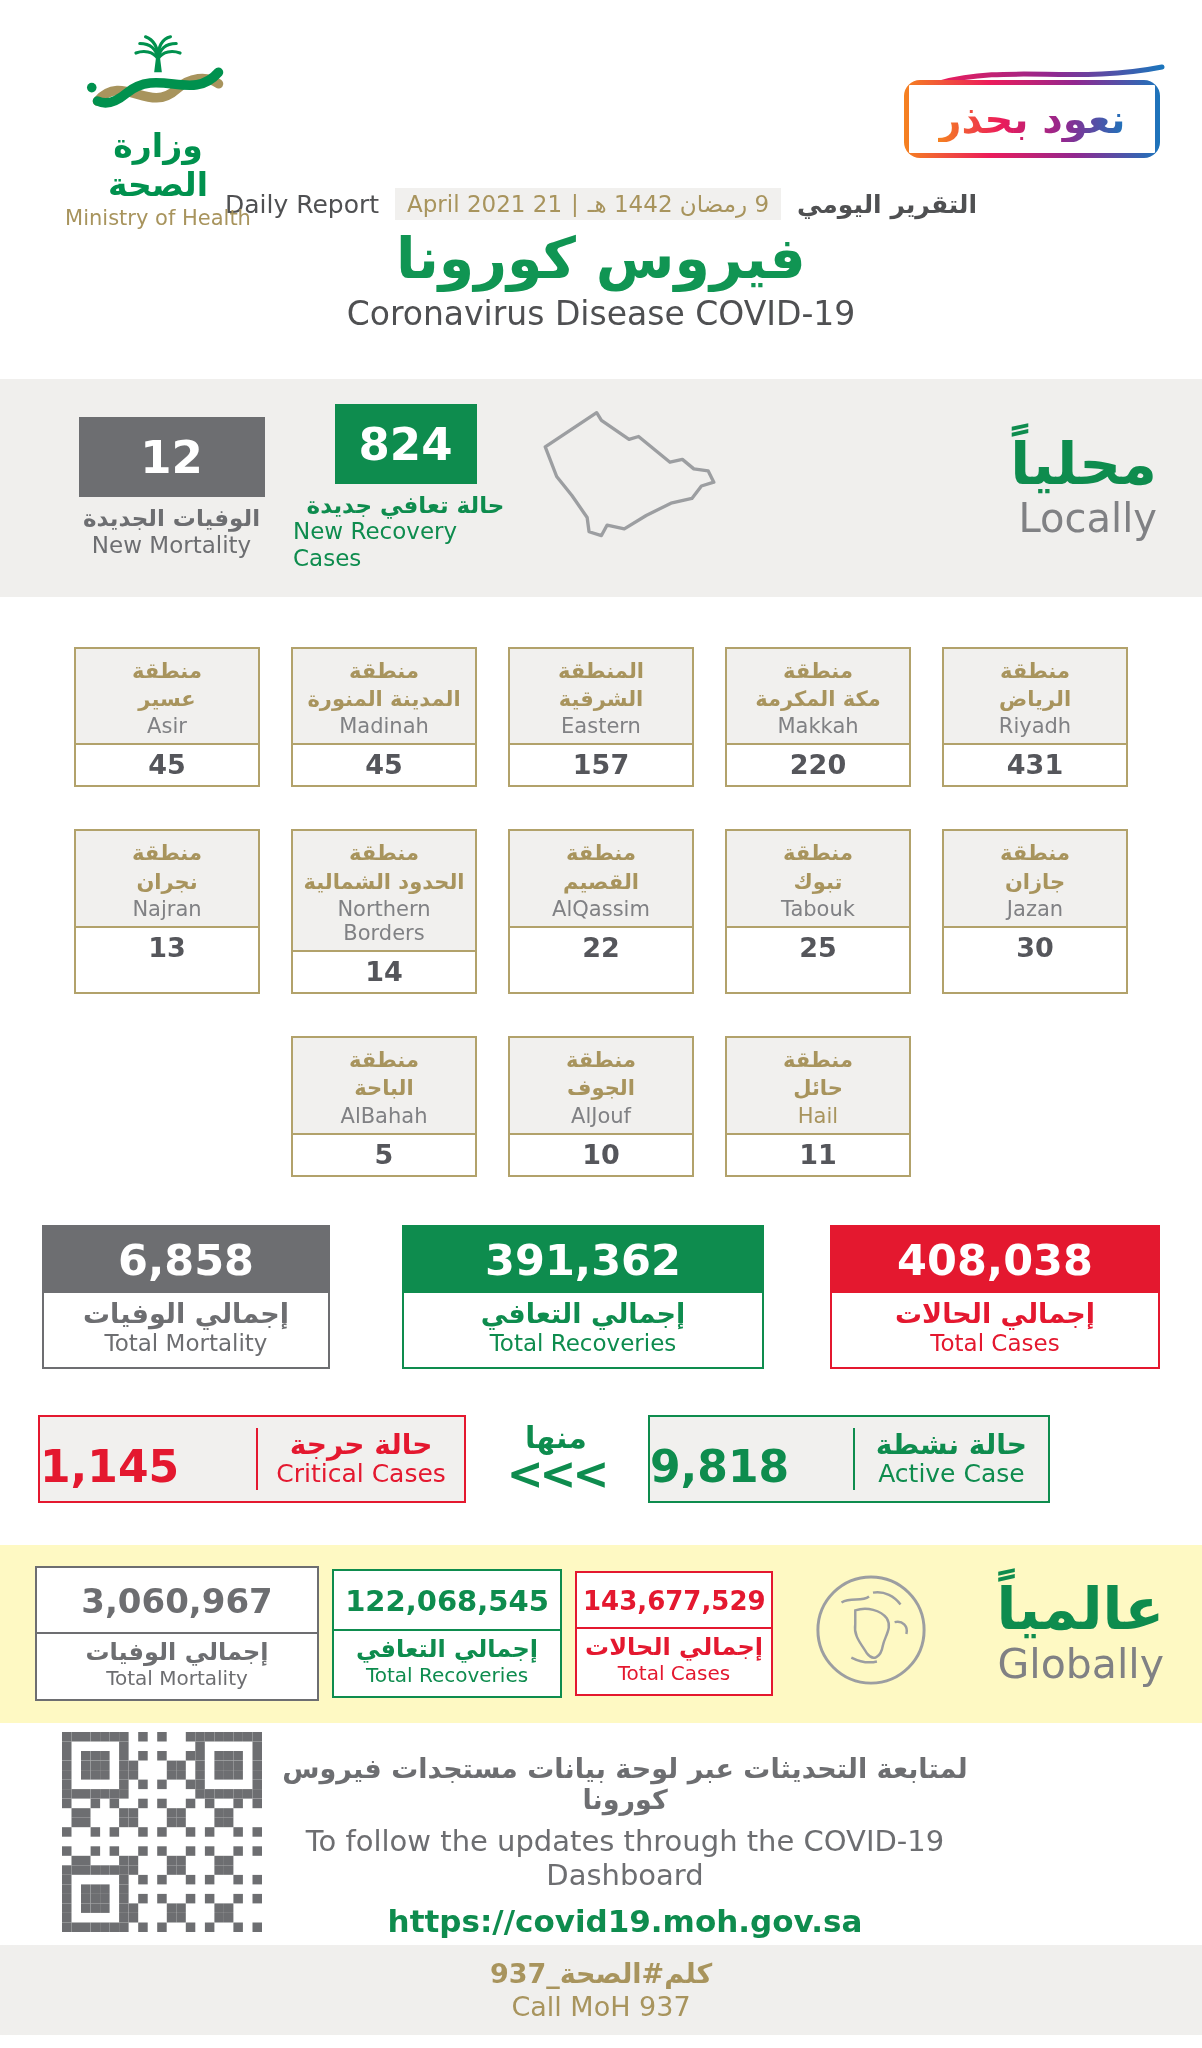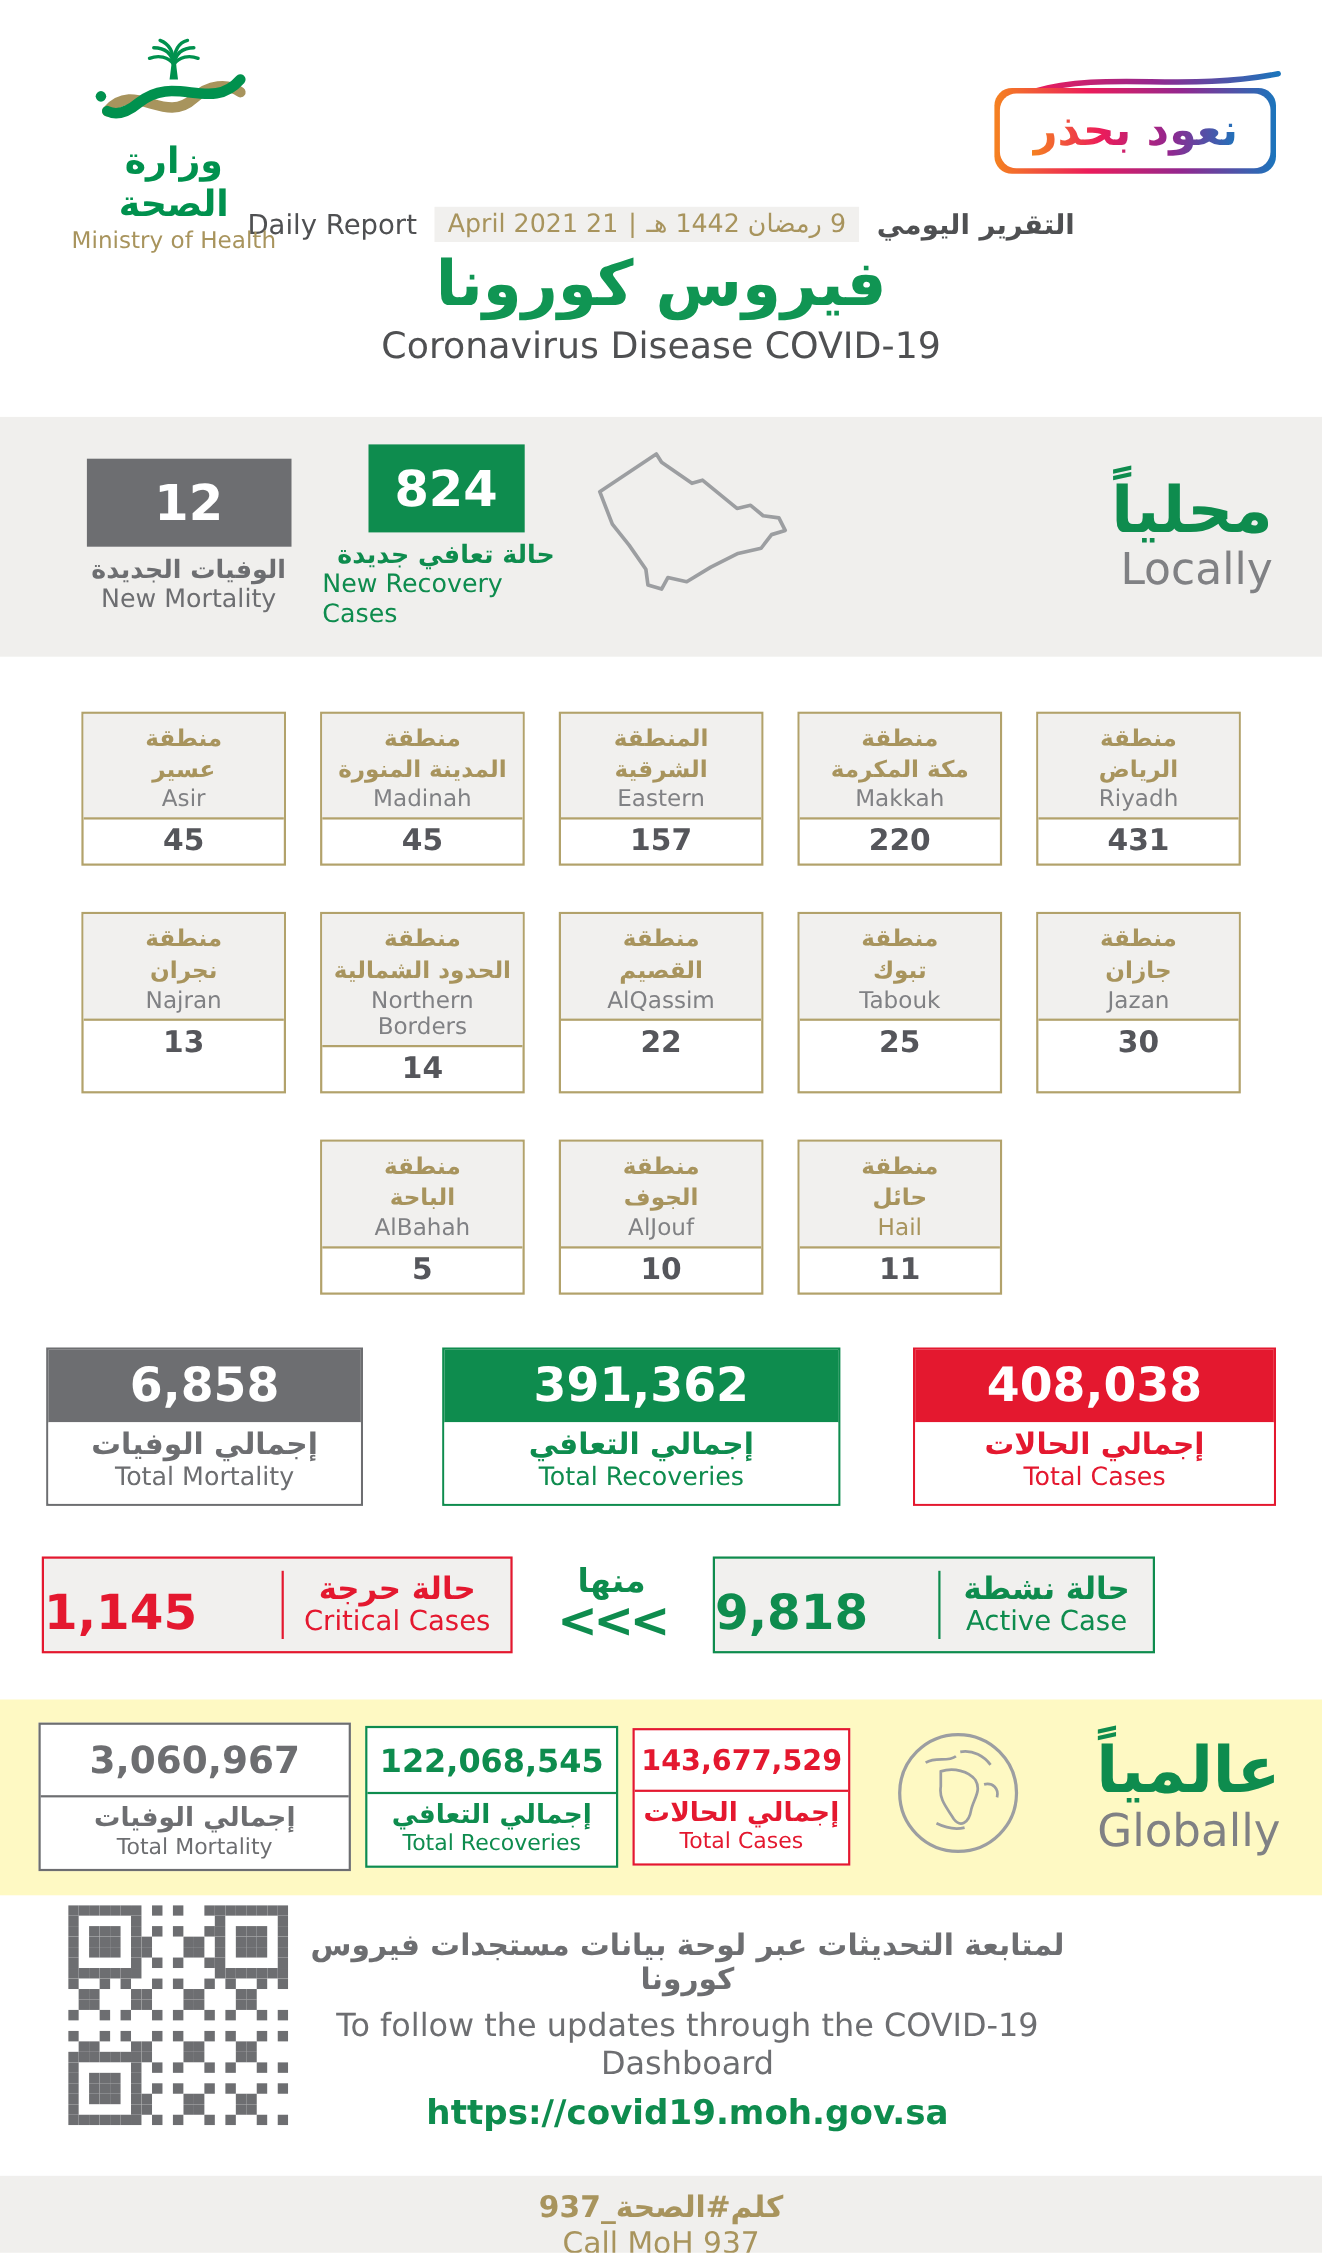--- a/index.html
+++ b/index.html
@@ -8,21 +8,21 @@
   #page { width:1202px; height:2048px; position:relative; background:#fff; }
 
   
   .hdr { height:185px; position:relative; }
   .logo { position:absolute; left:58px; top:30px; width:200px; text-align:center; }
   .logo .ar { color:#00914e; font-size:33px; font-weight:bold; margin-top:-4px; }
   .logo .en { color:#a8945d; font-size:21px; margin-top:2px; }
   .badge { position:absolute; right:42px; top:62px; width:256px; height:96px; }
   .badge-border { position:absolute; left:0; right:0; top:18px; bottom:0; border-radius:16px;
                   padding:5px; background:linear-gradient(90deg,#f58220,#ec1c5a,#92278f,#1b75bc); }
-  .badge-inner { background:#fff; width:100%; height:100%; border-radius:15px;
+  .badge-inner { background:#fff; width:100%; height:100%; border-radius:1px;
                  display:flex; align-items:center; justify-content:center; }
   .badge-text { font-size:40px; font-weight:bold;
                 background:linear-gradient(90deg,#f58220,#ec1c5a,#92278f,#1b75bc);
                 -webkit-background-clip:text; background-clip:text; color:transparent; }
   .badge-swoosh { position:absolute; right:-6px; top:0; }
 
   
   .date-row { height:38px; display:flex; align-items:center; justify-content:center; gap:16px; }
   .rep-en, .rep-ar { color:#4f5052; font-size:25px; }
   .rep-ar { font-weight:bold; }
@@ -109,21 +109,21 @@
   .g-green .g-ar, .g-green .g-en { color:#0e8c4e; }
   .g-red   { width:198px; border:2px solid #e4182f; }
   .g-red .gnum { color:#e4182f; font-size:26px; border-bottom:2px solid #e4182f; }
   .g-red .g-ar, .g-red .g-en { color:#e4182f; }
   .globe { margin-left:26px; margin-top:-4px; }
   .glob-head { margin-left:auto; padding-right:38px; text-align:right; }
   .glob-head .h-ar { color:#0e8c4e; font-size:58px; font-weight:bold; line-height:1.05; }
   .glob-head .h-en { color:#808184; font-size:41px; }
 
   
-  .qr-sec { height:255px; position:relative; }
+  .qr-sec { height:222px; position:relative; }
   .qr { position:absolute; left:62px; top:9px; width:200px; height:200px; }
   .dash { margin-left:275px; width:700px; padding-top:30px; text-align:center; }
   .d-ar { color:#6d6e71; font-weight:bold; font-size:27px; }
   .d-en { color:#6d6e71; font-size:29px; margin-top:9px; }
   .d-url { color:#0e8c4e; font-weight:bold; font-size:31px; margin-top:11px; }
 
   
   .tag-band { height:90px; background:#f0efed; text-align:center; padding-top:13px; }
   .tag-ar { color:#a8945d; font-weight:bold; font-size:27px; }
   .tag-en { color:#a8945d; font-size:27px; margin-top:2px; }

